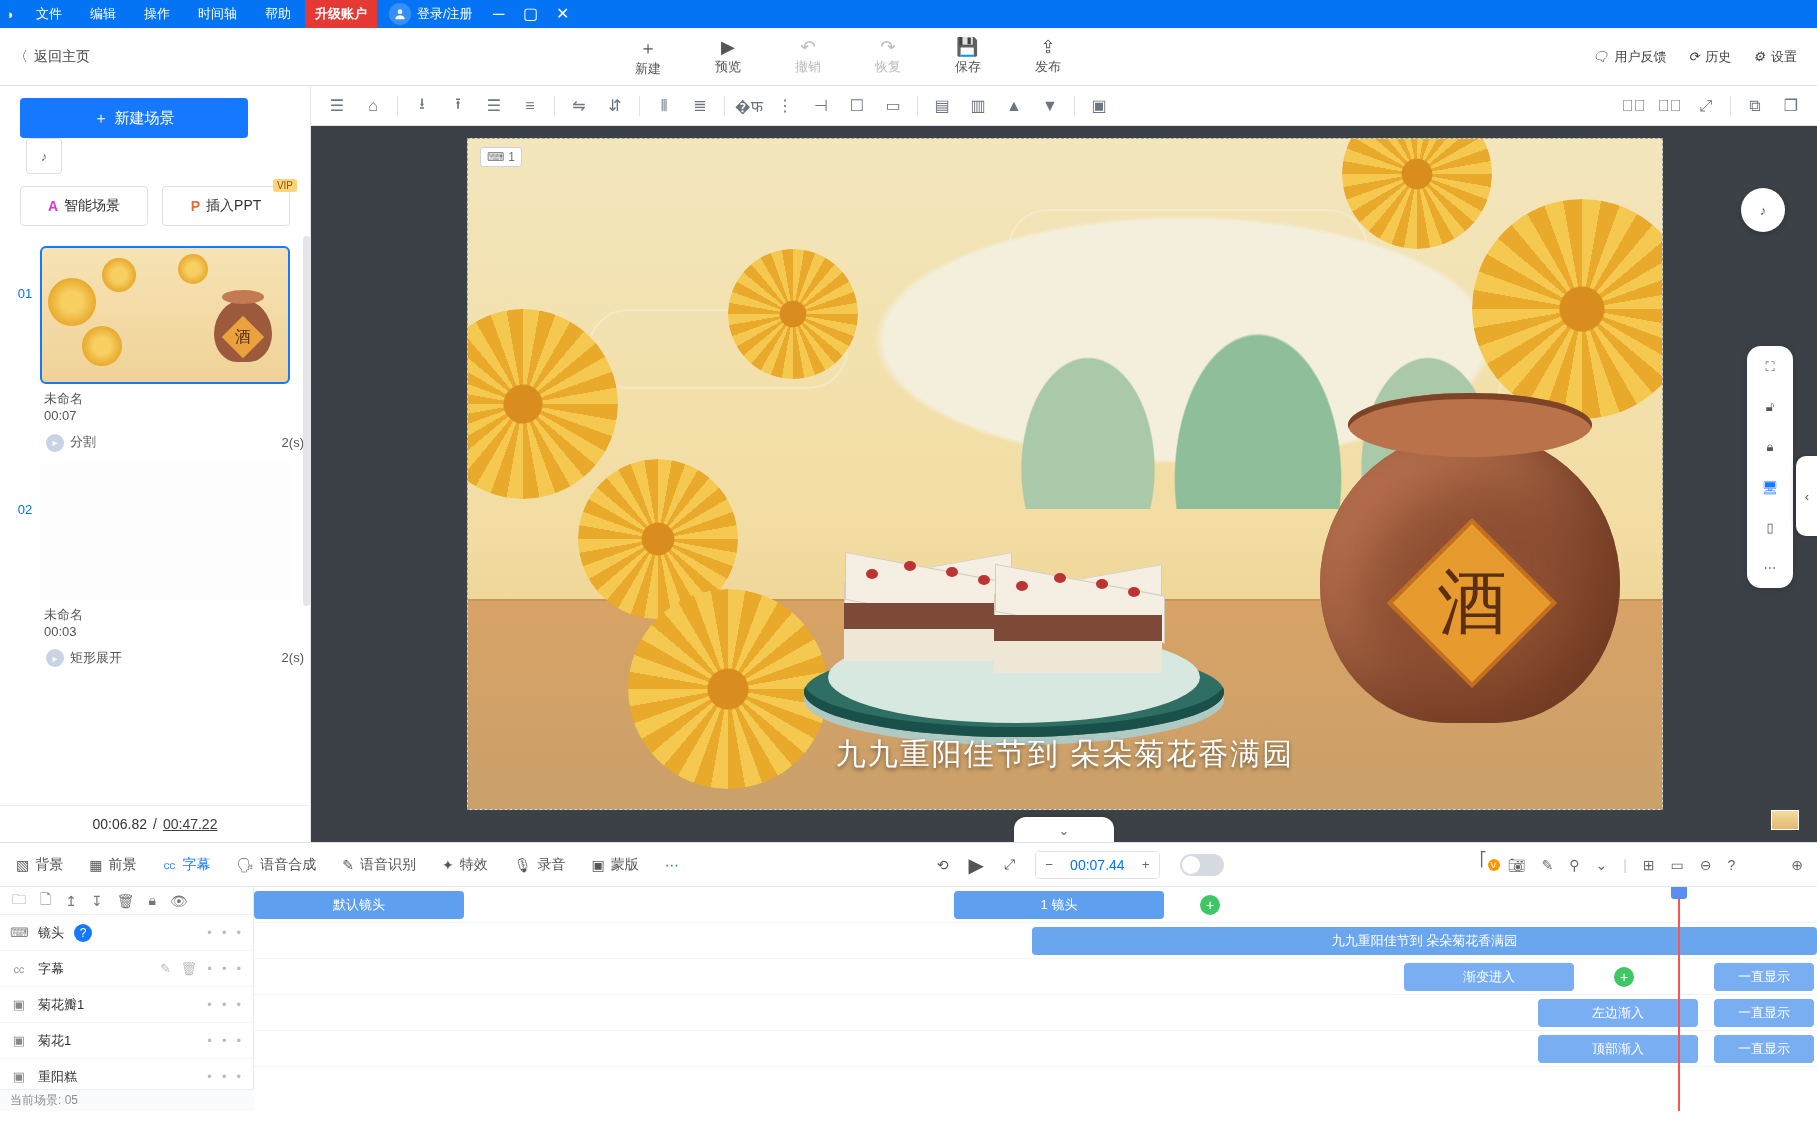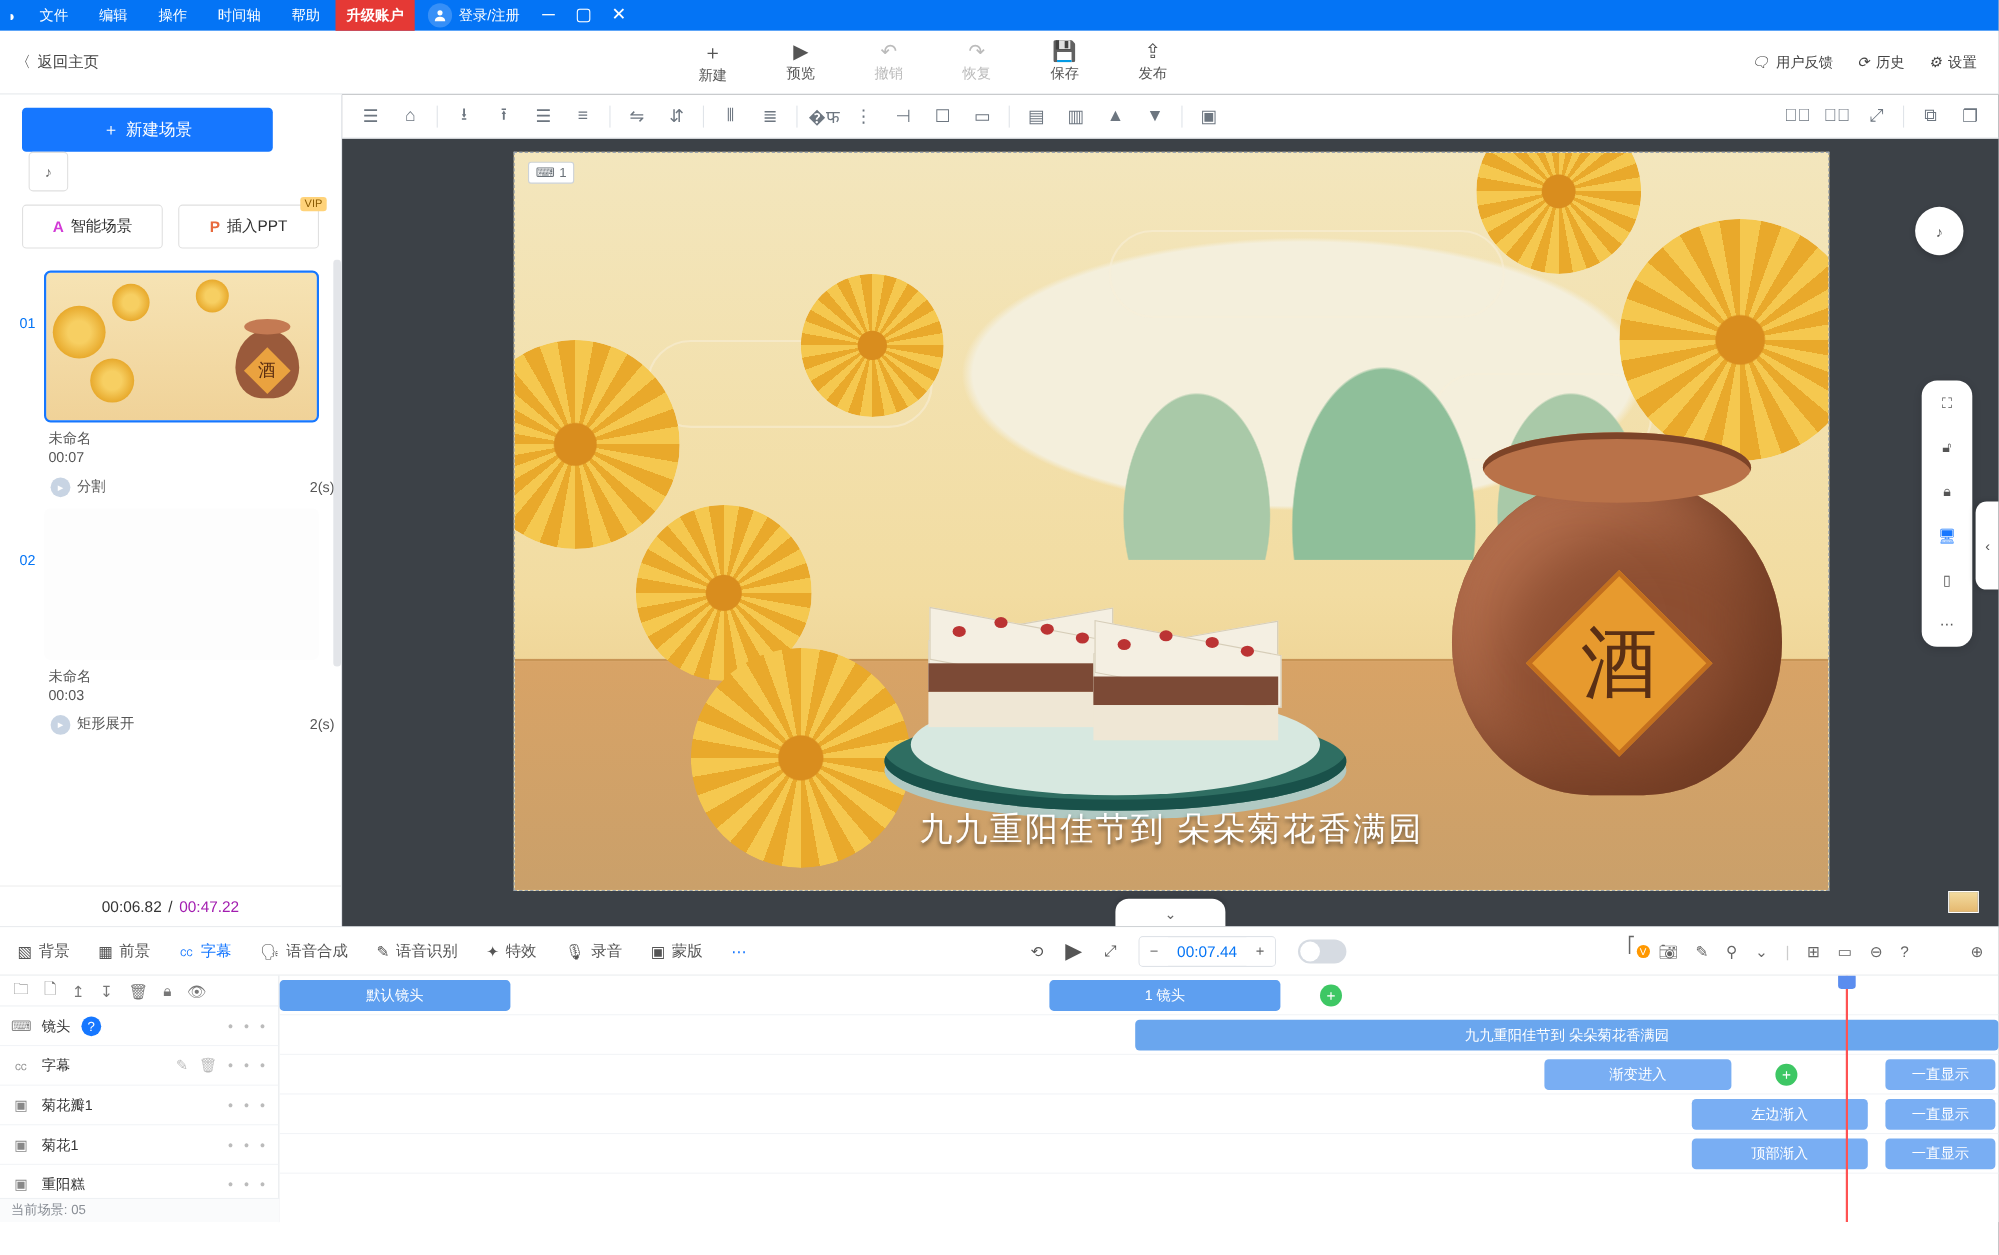--- a/index.html
+++ b/index.html
@@ -44,21 +44,21 @@
 .thumbwrap { width:250px; }
 .thumb { width:250px; height:138px; border:2px solid transparent; border-radius:6px; background:#fff; position:relative; overflow:hidden; }
 .scene-item.sel .thumb { border-color:#1677ff; }
 .thumb.scene1 { background: linear-gradient(180deg,#f6e3b4 0%,#f0d298 100%); }
 .thumb.scene2 { background:#fdfdfd; }
 .thumb.scene3 { background:#fdfdfd; }
 .meta { display:flex; justify-content:space-between; padding:6px 4px 4px; font-size:13px; color:#555;flex-direction:column;}
 .trans { display:flex; align-items:center; justify-content:space-between; padding:2px 6px 6px 46px; font-size:13px; color:#555;}
 .trans .pi { width:18px; height:18px; border-radius:50%; background:#c8d4e3; display:inline-flex;align-items:center;justify-content:center; font-size:10px; color:#fff; margin-right:6px;}
 .timestatus { display:flex; justify-content:center; gap:6px; padding:10px 0; border-top:1px solid #eee; font-size:14px;}
-.timestatus .cur{ color:#333;} .timestatus .tot{ color:#a21caf;}
+.timestatus .cur{ color:#333;} .timestatus .tot{ color:#404040;text-decoration:underline;}
 .listscroll { position:absolute; right:0; top:0; width:7px; height:370px; background:#d0d4da; border-radius:4px; opacity:.6;}
 
 
 .chr { position:absolute; border-radius:50%; background: radial-gradient(circle,#f7cf62 30%,#e8aa2d 70%); }
 .jar1 { position:absolute; width:58px; height:62px; right:16px; bottom:20px; background:#9a5a3b; border-radius:50% 50% 40% 40% / 55% 55% 45% 45%; }
 .jar1::before { content:""; position:absolute; top:-10px; left:8px; width:42px; height:14px; background:#c47a53; border-radius:50%; }
 .jar1 .lab { position:absolute; top:22px; left:14px; width:30px; height:30px; background:#eaa23f; transform:rotate(45deg); display:flex; align-items:center; justify-content:center; }
 .jar1 .lab span{ transform:rotate(-45deg); font-family: "KaiTi", serif; color:#5b2e12; font-size:16px; }
 
 

